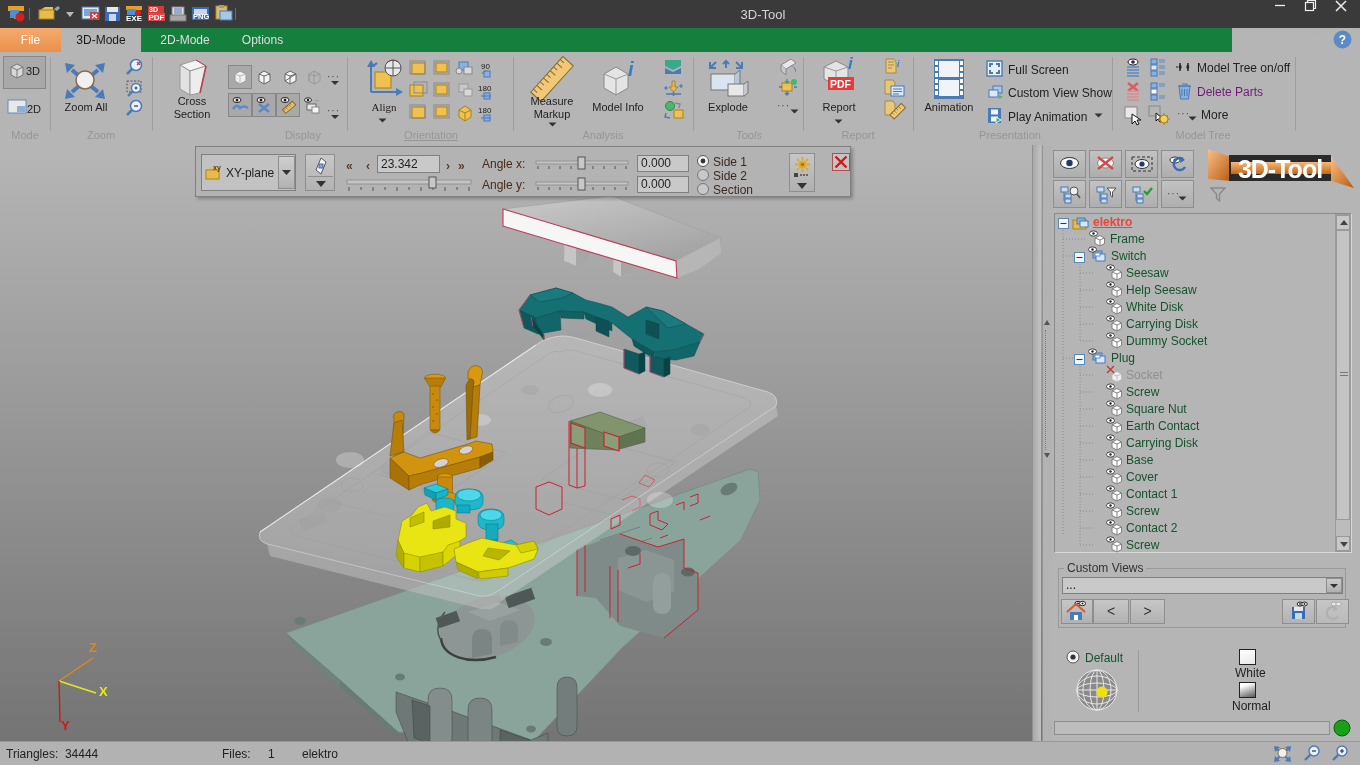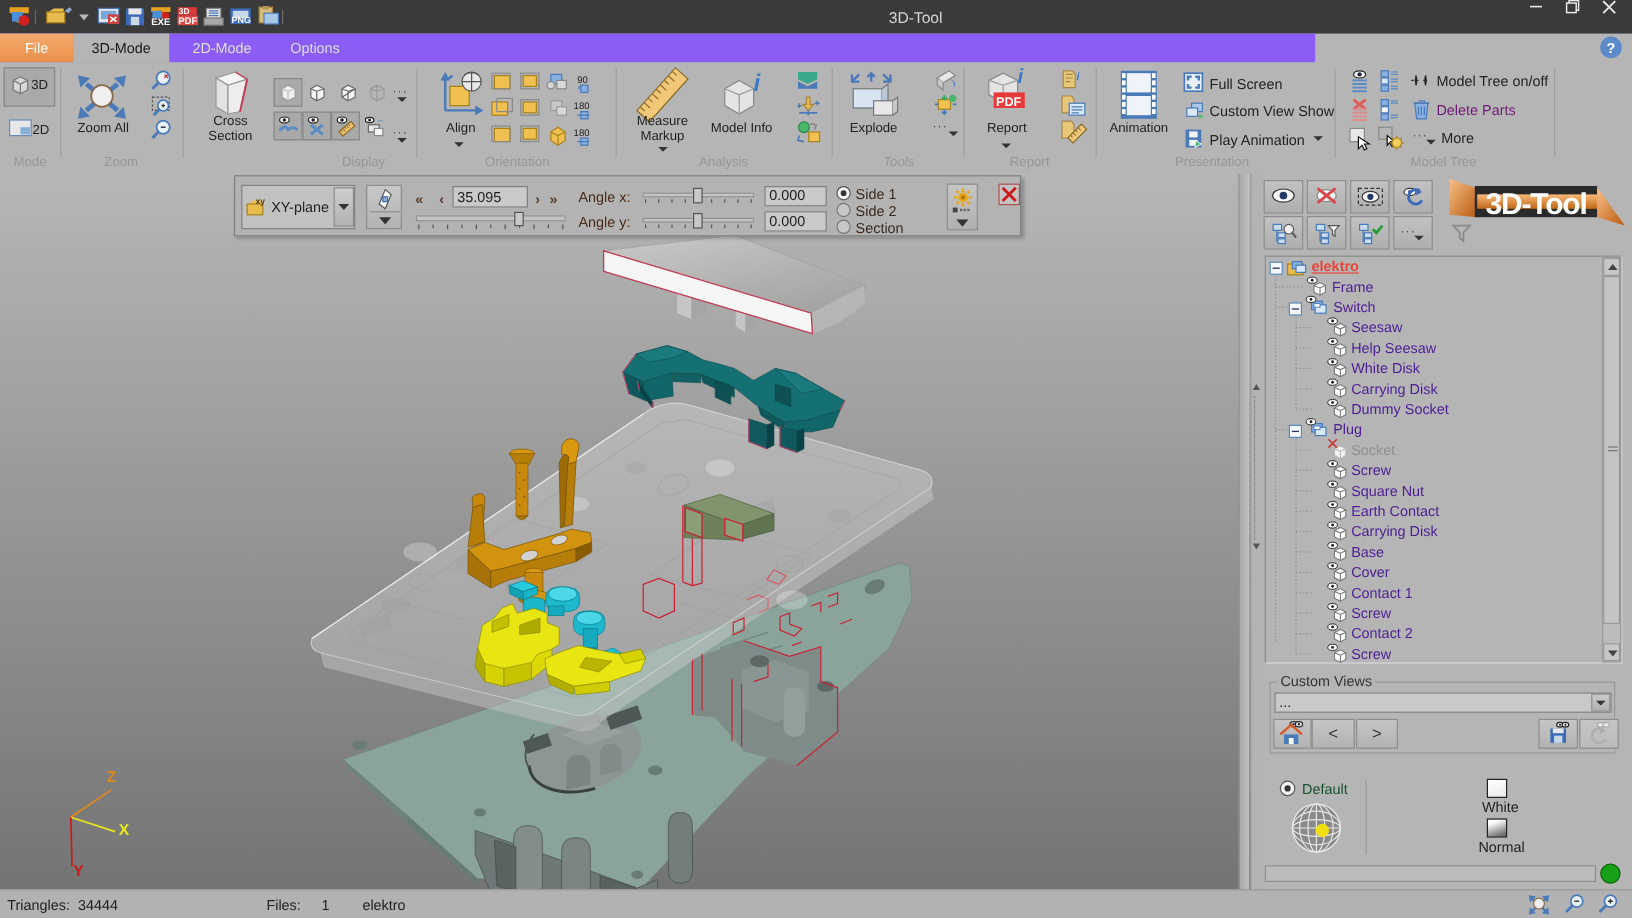--- a/index.html
+++ b/index.html
@@ -1,41 +1,41 @@
 <!DOCTYPE html>
 <html><head><meta charset="utf-8"><style>
 *{margin:0;padding:0;box-sizing:border-box;}
 html,body{width:1360px;height:765px;overflow:hidden;font-family:"Liberation Sans",sans-serif;}
 body{position:relative;background:#b5b5b5;font-size:12px;color:#1a1a1a;}
 .abs{position:absolute;}
 .titlebar{position:absolute;left:0;top:0;width:1360px;height:28px;background:#3a3a3a;}
 .apptitle{position:absolute;left:166px;right:0;top:7px;text-align:center;color:#d4d4d4;font-size:13px;}
 .winbtns{position:absolute;right:10px;top:0;height:28px;display:flex;}
 .winbtn{width:30px;height:28px;color:#eee;font-size:13px;text-align:center;line-height:25px;}
-.tabbar{position:absolute;left:0;top:28px;width:1096px;height:24px;background:#8b5cf6;}
+.tabbar{position:absolute;left:0;top:28px;width:1232px;height:24px;background:#15803d;}
 .tab{position:absolute;top:0;height:24px;text-align:center;font-size:12px;line-height:24px;color:#dedede;}
 .tab.file{left:0;width:61px;background:linear-gradient(#f4ab6d,#eb8f4b);color:#fff;}
 .tab.sel{background:#b5b5b5;color:#1a1a1a;}
 .ribbon{position:absolute;left:0;top:52px;width:1360px;height:93px;background:#b5b5b5;}
 .grplabel{position:absolute;top:77px;font-size:11px;color:#969696;width:140px;text-align:center;}
 .vsep{position:absolute;top:5px;height:74px;width:1px;background:#9e9e9e;}
 .rlbl{position:absolute;font-size:11px;color:#222;text-align:center;line-height:13px;}
 .pressedbtn{position:absolute;background:#a9a9a9;border:1px solid #878787;}
 .dots{position:absolute;font-size:10px;color:#444;letter-spacing:1px;}
 .main{position:absolute;left:0;top:145px;width:1360px;height:596px;}
 .viewport{position:absolute;left:0;top:0;width:1043px;height:596px;background:linear-gradient(#b6b6b6,#747474);border-right:1px solid #939393;}
 .splitter{position:absolute;left:1043px;top:0;width:9px;height:596px;background:#b3b3b3;}
 .panel{position:absolute;left:1052px;top:0;width:308px;height:596px;background:#b5b5b5;}
 .statusbar{position:absolute;left:0;top:741px;width:1360px;height:24px;background:#b2b2b2;border-top:1px solid #989898;font-size:12px;color:#222;}
 .pbtn{position:absolute;width:33px;height:28px;background:linear-gradient(#c2c2c2,#aeaeae);border:1px solid #8e8e8e;}
 .fs{position:absolute;border:1px solid #999;}
 .fs .lg{position:absolute;top:-8px;left:5px;background:#b5b5b5;padding:0 3px;font-size:12px;color:#333;white-space:nowrap;}
 .tbtn{position:absolute;background:linear-gradient(#c6c6c6,#b2b2b2);border:1px solid #8e8e8e;text-align:center;}
 .tree{position:absolute;left:2px;top:68px;width:298px;height:340px;background:#b5b5b5;border:1px solid #8a8a8a;border-bottom-color:#d8d8d8;border-right-color:#d8d8d8;}
-.trow{position:absolute;font-size:12px;color:#4c1d95;white-space:nowrap;}
+.trow{position:absolute;font-size:12px;color:#14532d;white-space:nowrap;}
 .ftb{position:absolute;left:195px;top:146px;width:656px;height:51px;background:#b3b3b3;border:1px solid #808080;box-shadow:2px 2px 3px rgba(0,0,0,0.25);}
 .ftxt{position:absolute;font-size:12px;color:#3a2a20;}
 .ebox{position:absolute;background:#c9c9c9;border:1px solid #7f7f7f;font-size:12px;color:#222;padding-left:3px;}
 svg{position:absolute;overflow:visible;}
 </style></head>
 <body>
 <div class="titlebar">
   <svg style="left:6px;top:4px;" width="230" height="20" viewBox="0 0 230 20">
     <g>
         <rect x="2" y="2" width="16" height="5" fill="#e8a020"></rect>
@@ -130,21 +130,21 @@
   <div class="vsep" style="left:347px;"></div>
   <div class="vsep" style="left:513px;"></div>
   <div class="vsep" style="left:693px;"></div>
   <div class="vsep" style="left:803px;"></div>
   <div class="vsep" style="left:913px;"></div>
   <div class="vsep" style="left:1112px;"></div>
   <div class="vsep" style="left:1295px;"></div>
   <div class="grplabel" style="left:-45px;">Mode</div>
   <div class="grplabel" style="left:31px;">Zoom</div>
   <div class="grplabel" style="left:181px;text-align:right;">Display</div>
-  <div class="grplabel" style="left:361px;">Orientation</div>
+  <div class="grplabel" style="left:361px;text-decoration:underline;">Orientation</div>
   <div class="grplabel" style="left:533px;">Analysis</div>
   <div class="grplabel" style="left:679px;font-style:italic;">Tools</div>
   <div class="grplabel" style="left:788px;">Report</div>
   <div class="grplabel" style="left:940px;">Presentation</div>
   <div class="grplabel" style="left:1133px;">Model Tree</div>
   
   <div class="pressedbtn" style="left:3px;top:4px;width:43px;height:33px;"></div>
   <svg style="left:8px;top:10px;" width="18" height="18" viewBox="0 0 18 18">
       <path d="M3 5 L9 2 L15 5 L15 13 L9 16 L3 13 Z" fill="#d8d8d8" stroke="#777"></path>
       <path d="M3 5 L9 8 L15 5 M9 8 L9 16" stroke="#777" fill="none"></path>
@@ -248,21 +248,21 @@
     </svg>
   
   <svg style="left:363px;top:6px;" width="42" height="42" viewBox="0 0 42 42">
       <path d="M8 8 v26 M8 34 h26" stroke="#4a7ab8" stroke-width="2"></path>
       <path d="M8 2 l4 7 h-8 z M40 34 l-7 -4 v8 z" fill="#4a7ab8"></path>
       <path d="M14 5 a9 9 0 0 1 -6 3" fill="none" stroke="#4a7ab8" stroke-width="2"></path>
       <rect x="12" y="14" width="16" height="16" fill="#f0c050" stroke="#a8801a"></rect>
       <circle cx="30" cy="10" r="8" fill="#e8e8e8" stroke="#555"></circle>
       <path d="M30 2 v16 M22 10 h16 M24 4.5 a10 10 0 0 1 12 0" fill="none" stroke="#555"></path>
     </svg>
-  <div class="rlbl" style="left:354px;top:49px;width:60px;">Align</div>
+  <div class="rlbl" style="left:354px;top:49px;width:60px;font-family:Liberation Serif, serif;">Align</div>
   <svg style="left:378px;top:66px;" width="9" height="5" viewBox="0 0 9 5">
       <path d="M0.5 0.5 L4.5 4.5 L8.5 0.5" fill="#333"></path>
     </svg>
   
   <g id="origrid"></g>
   <svg style="left:409px;top:8px;" width="90" height="64" viewBox="0 0 90 64">
     <g stroke="#8a8a8a" fill="none">
         <rect x="3" y="3" width="13" height="11" fill="#f0c050" stroke="#a8821a"></rect>
         <rect x="1" y="1" width="15" height="13"></rect>
         <rect x="27" y="3" width="11" height="9" fill="#f0c050" stroke="#a8821a"></rect>
@@ -1110,21 +1110,21 @@
         <path d="M7 1 L12 5 L7 17 L2 13 Z" fill="#f8f8f8" stroke="#555"></path>
         <rect x="5" y="7" width="4" height="4" fill="#88a8d8" stroke="#4a6a9a"></rect>
       </svg>
     <div class="abs" style="left:2px;top:21px;width:25px;height:1px;background:#8e8e8e;"></div>
     <svg style="left:9px;top:25px;" width="12" height="8">
         <path d="M1 1 L6 7 L11 1 Z" fill="#333"></path>
       </svg>
   </div>
   <div class="ftxt" style="left:150px;top:12px;color:#5a3a28;font-weight:bold;">«</div>
   <div class="ftxt" style="left:170px;top:12px;color:#5a3a28;font-weight:bold;">‹</div>
-  <div class="ebox" style="left:181px;top:8px;width:63px;height:18px;line-height:16px;">35.095</div>
+  <div class="ebox" style="left:181px;top:8px;width:63px;height:18px;line-height:16px;">23.342</div>
   <div class="ftxt" style="left:250px;top:12px;color:#5a3a28;font-weight:bold;">›</div>
   <div class="ftxt" style="left:262px;top:12px;color:#5a3a28;font-weight:bold;">»</div>
   <svg style="left:151px;top:30px;" width="124" height="16" viewBox="0 0 124 16">
     <rect x="0" y="3" width="124" height="4" fill="#c4c4c4" stroke="#8a8a8a" stroke-width="0.8"></rect>
     <g stroke="#555">
         <path d="M2 10 v4 M14 10 v3 M26 10 v4 M38 10 v3 M50 10 v4 M62 10 v3 M74 10 v4 M86 10 v3 M98 10 v4 M110 10 v3 M122 10 v4"></path>
       </g>
     <rect x="82" y="0" width="7" height="11" fill="#c8c8c8" stroke="#555"></rect>
   </svg>
   <div class="ftxt" style="left:286px;top:10px;color:#4a2a1a;">Angle x:</div>

